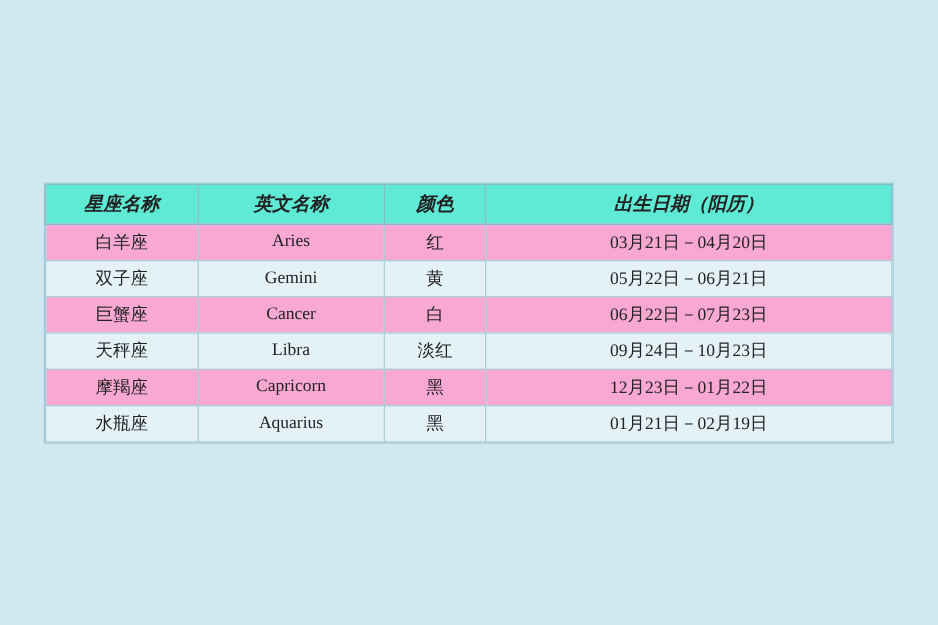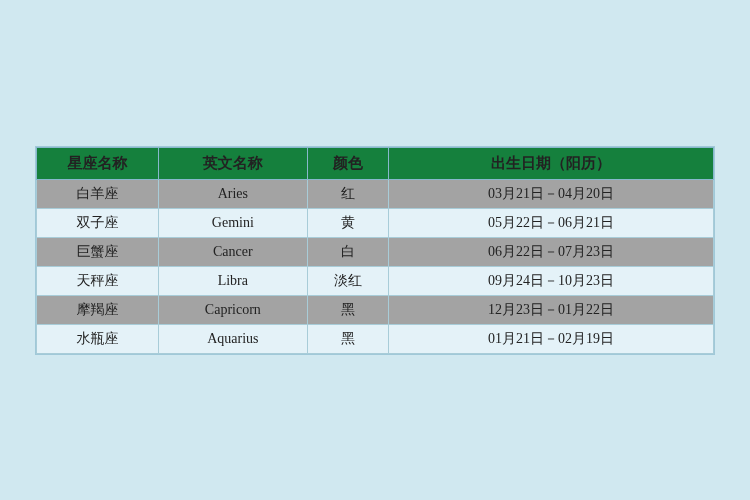--- a/index.html
+++ b/index.html
@@ -19,34 +19,35 @@
       border: 1px solid #a0c8d8;
       width: 680px;
     }
 
     table {
       width: 100%;
       border-collapse: collapse;
     }
 
     thead tr {
-      background-color: #15803d;
+      background-color: #5eead4;
+      font-style: italic;
     }
 
     thead th {
       border: 1px solid #88b8cc;
       padding: 6px 10px;
       text-align: center;
       font-size: 15px;
       font-weight: bold;
       color: #222;
     }
 
     tbody tr {
-      background-color: #a3a3a3;
+      background-color: #f9a8d4;
     }
 
     tbody tr:nth-child(even) {
       background-color: #e4f2f8;
     }
 
     tbody td {
       border: 1px solid #a8ccd8;
       padding: 5px 10px;
       text-align: center;

